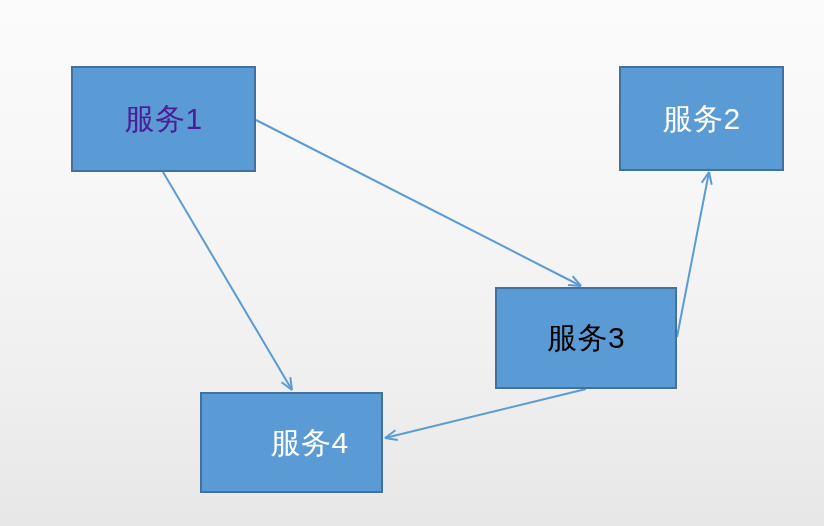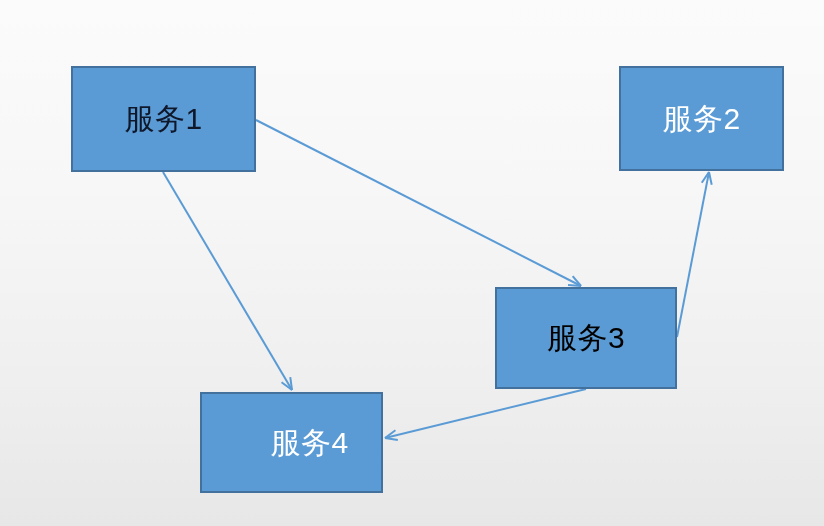--- a/index.html
+++ b/index.html
@@ -65,21 +65,21 @@
         <line x1="711.6901241488333" y1="184.7186175374474" x2="709" y2="172" stroke="#5B9BD5" stroke-width="2" stroke-linecap="butt"></line>
       </g>
       <g>
         <line x1="586" y1="389" x2="385" y2="438" stroke="#5B9BD5" stroke-width="2" stroke-linecap="butt"></line>
         <line x1="397.8321210036794" y1="440.08246741797575" x2="385" y2="438" stroke="#5B9BD5" stroke-width="2" stroke-linecap="butt"></line>
         <line x1="395.4340954848028" y1="430.24566886095147" x2="385" y2="438" stroke="#5B9BD5" stroke-width="2" stroke-linecap="butt"></line>
       </g>
     </svg>
 
   <div class="node" style="left: 71px; top: 66px; width: 185px; height: 106px; background: rgb(91, 155, 213); border-color: rgb(65, 113, 156);">
-    <span class="node-label" style="color: #0f172a;">服务1</span>
+    <span class="node-label" style="color: #4c1d95;">服务1</span>
   </div>
 
   <div class="node" style="left: 619px; top: 66px; width: 165px; height: 105px; background: rgb(91, 155, 213); border-color: rgb(65, 113, 156);">
     <span class="node-label" style="color: rgb(255, 255, 255);">服务2</span>
   </div>
 
   <div class="node" style="left: 495px; top: 287px; width: 182px; height: 102px; background: rgb(91, 155, 213); border-color: rgb(65, 113, 156);">
     <span class="node-label" style="color: #000000;">服务3</span>
   </div>
 

